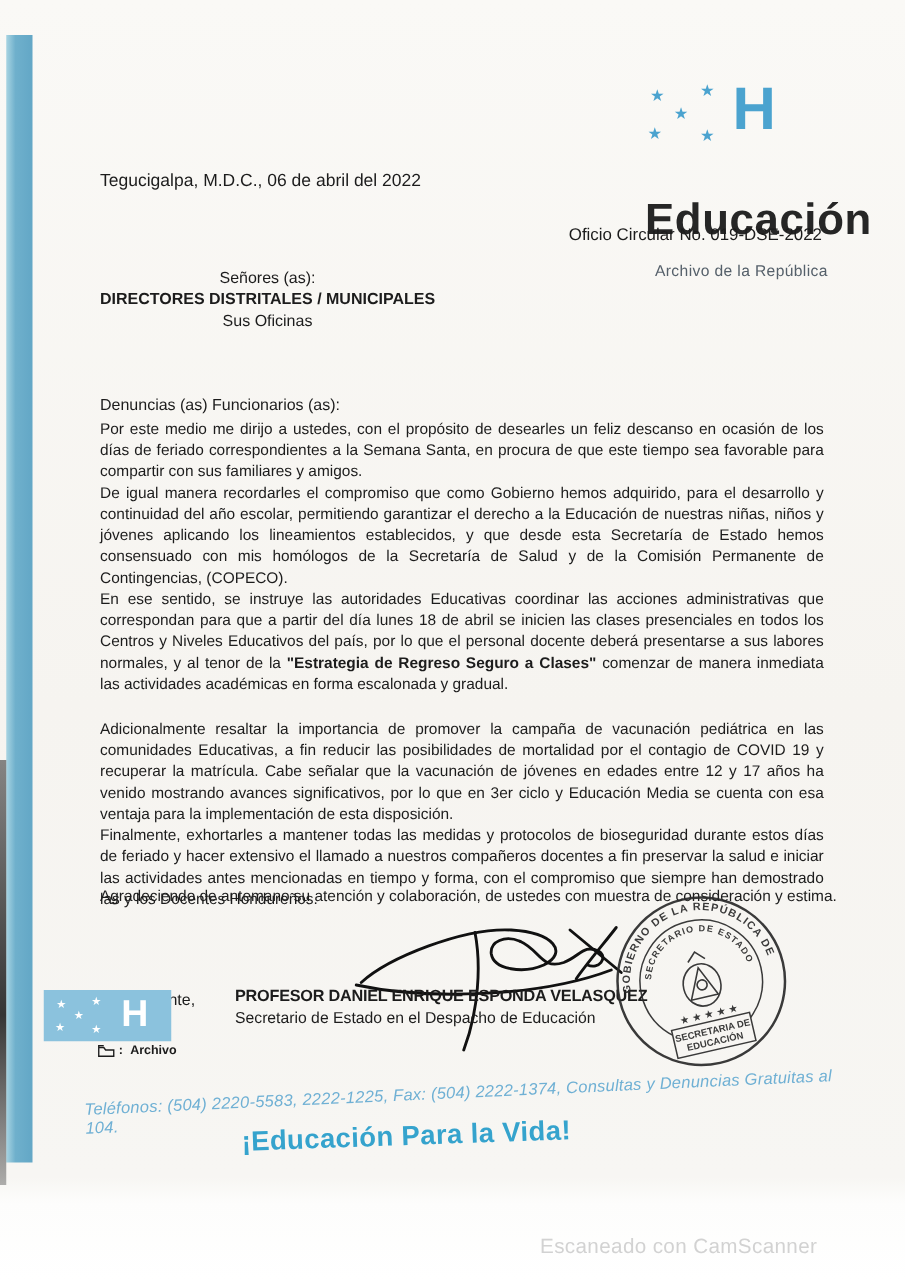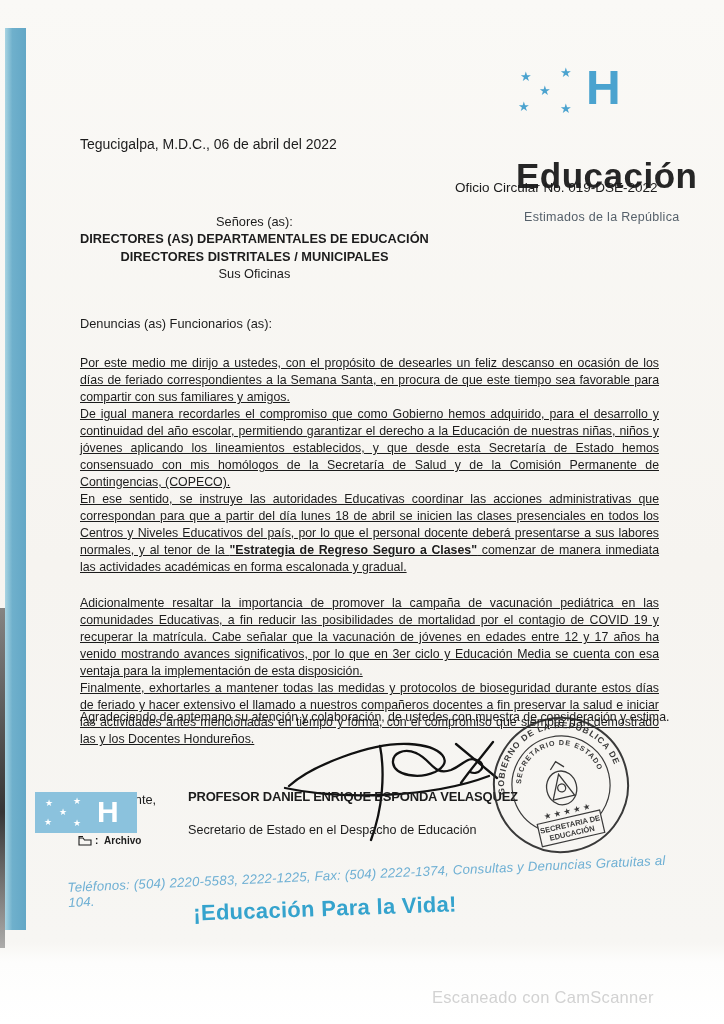--- a/index.html
+++ b/index.html
@@ -18,30 +18,30 @@
   .star{position:absolute;color:#4ba3cf;font-size:13px;line-height:13px;}
   .brand-h{position:absolute;left:78px;top:2px;color:#4ba3cf;font-size:48px;font-weight:bold;line-height:44px;letter-spacing:-2px;}
   .brand-name{position:absolute;left:8px;top:92px;font-size:35px;font-weight:bold;color:#262626;letter-spacing:.5px;}
   .brand-sub{position:absolute;left:16px;top:146px;font-size:12.5px;color:#55606a;letter-spacing:.3px;}
   .date-line{position:absolute;left:80px;top:136px;font-size:14px;}
   .oficio{position:absolute;left:455px;top:180px;font-size:13.5px;font-weight:normal;}
   
   .recipients{position:absolute;left:80px;top:213px;font-size:12.8px;line-height:17.4px;text-align:center;}
   .recipients .b{font-weight:bold;}
   .salutation{position:absolute;left:80px;top:316px;font-size:12.8px;}
-  .body-text{position:absolute;left:80px;top:355px;width:579px;font-size:12.35px;
-    line-height:17px;text-align:justify;text-decoration:underline;}
+  .body-text{position:absolute;left:80px;top:335px;width:579px;font-size:12.35px;
+    line-height:17px;text-align:justify;}
   .body-text p{margin:0;}
   .body-text .gap{height:19px;}
   .closing{position:absolute;left:80px;top:710px;width:600px;font-size:12.35px;}
   .valediction{position:absolute;left:80px;top:751px;font-size:12.8px;margin-top:41px;}
   .signature{position:absolute;left:283px;top:726px;width:228px;height:120px;}
   .sig-block{position:absolute;left:188px;top:789px;width:340px;text-align:left;}
   .sig-name{font-size:13px;font-weight:bold;letter-spacing:-0.2px;}
-  .sig-title{font-size:12.6px;margin-top:19px;}
+  .sig-title{font-size:12.6px;margin-top:3px;}
   .seal{position:absolute;left:490px;top:714px;width:142px;height:142px;transform:rotate(-13deg);opacity:.92;}
   
   .h-block{position:absolute;left:35px;top:792px;width:102px;height:41px;background:#8bc2dd;}
   .h-block .wstar{position:absolute;color:#ffffff;font-size:9px;line-height:9px;}
   .h-block .wh{position:absolute;left:62px;top:5px;color:#ffffff;font-size:30px;font-weight:bold;line-height:30px;}
   .archivo{position:absolute;left:78px;top:835px;font-size:10px;font-weight:bold;display:flex;align-items:center;gap:3px;}
   
   .tel-line{position:absolute;left:68px;top:880px;width:600px;font-size:13.2px;font-style:italic;
     color:#6fb0d4;transform:rotate(-2.6deg);transform-origin:left center;letter-spacing:.2px;}
   .slogan{position:absolute;left:175px;top:896px;width:300px;text-align:center;font-size:22px;font-weight:bold;
@@ -57,29 +57,28 @@
   <div class="dark-edge"></div>
 
   <div class="brand-box">
     <span class="star" style="left:12px;top:6px;">★</span>
     <span class="star" style="left:52px;top:2px;">★</span>
     <span class="star" style="left:31px;top:20px;">★</span>
     <span class="star" style="left:10px;top:36px;">★</span>
     <span class="star" style="left:52px;top:38px;">★</span>
     <span class="brand-h">H</span>
     <span class="brand-name">Educación</span>
-    <span class="brand-sub">Estimados de la República</span>
+    <span class="brand-sub">Archivo de la República</span>
   </div>
 
   <div class="date-line">Tegucigalpa, M.D.C., 06 de abril del 2022</div>
   <div class="oficio">Oficio Circular No. 019-DSE-2022</div>
 
   <div class="recipients">
     <div>Señores (as):</div>
-    <div class="b">DIRECTORES (AS) DEPARTAMENTALES DE EDUCACIÓN</div>
     <div class="b">DIRECTORES DISTRITALES / MUNICIPALES</div>
     <div>Sus Oficinas</div>
   </div>
 
   <div class="salutation">Denuncias (as) Funcionarios (as):</div>
 
   <div class="body-text">
     <p>Por este medio me dirijo a ustedes, con el propósito de desearles un feliz descanso en ocasión de los días de feriado correspondientes a la Semana Santa, en procura de que este tiempo sea favorable para compartir con sus familiares y amigos.</p>
     <p>De igual manera recordarles el compromiso que como Gobierno hemos adquirido, para el desarrollo y continuidad del año escolar, permitiendo garantizar el derecho a la Educación de nuestras niñas, niños y jóvenes aplicando los lineamientos establecidos, y que desde esta Secretaría de Estado hemos consensuado con mis homólogos de la Secretaría de Salud y de la Comisión Permanente de Contingencias, (COPECO).</p>
     <p><span>En ese sentido, se instruye las autoridades Educativas coordinar las acciones administrativas que correspondan para que a partir del día lunes 18 de abril se inicien las clases presenciales en todos los Centros y Niveles Educativos del país, por lo que el personal docente deberá presentarse a sus labores normales, y al tenor de la </span><b>"Estrategia de Regreso Seguro a Clases"</b><span> comenzar de manera inmediata las actividades académicas en forma escalonada y gradual.</span></p>

